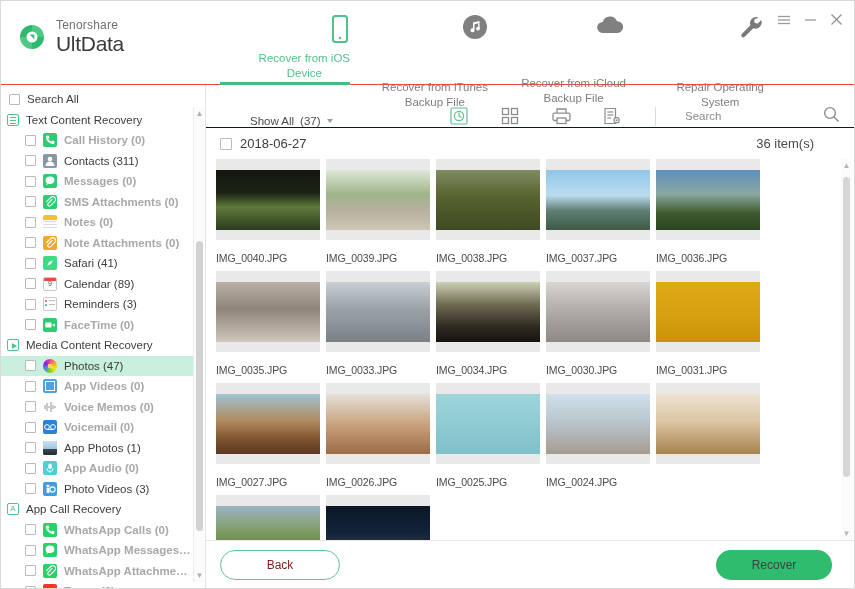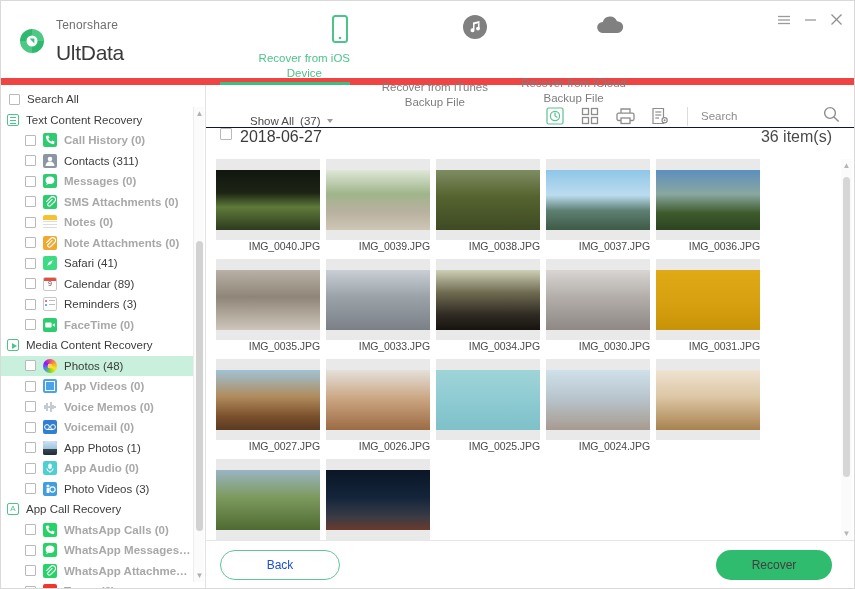--- a/index.html
+++ b/index.html
@@ -10,28 +10,28 @@
   }
   #app {
     width: 855px; height: 589px; position: relative;
     border: 1px solid #d9d9d9; background: #fff;
     display: flex; flex-direction: column;
   }
 
   
   .header {
     height: 84px; flex: 0 0 84px; position: relative;
-    background: #fff; border-bottom: 7px solid #ef4444;
+    background: #fff; border-bottom: 1px solid #ef4444;
     display: flex; align-items: flex-start;
   }
   .brand { width: 205px; flex: 0 0 205px; display: flex; align-items: center; gap: 9px; padding: 18px 0 0 16px; }
   .brand-mark { width: 30px; height: 30px; flex: 0 0 30px; position: relative; }
   .brand-text { line-height: 1.05; }
   .brand-top { font-size: 12px; color: #6f6f6f; letter-spacing: .2px; }
-  .brand-bottom { font-size: 21px; color: #3a3a3a; font-weight: 400; letter-spacing: -.3px; margin-top: 10px; }
+  .brand-bottom { font-size: 21px; color: #3a3a3a; font-weight: 400; letter-spacing: -.3px; margin-top: 1px; }
 
   .tabs { display: flex; align-items: flex-start; height: 84px; flex: 1; }
   .tab {
     width: 130px; height: 100%; position: relative; cursor: pointer;
     display: flex; flex-direction: column; align-items: flex-end;
     padding-top: 13px; text-align: center;
   }
   .tab:nth-child(1) { margin-left: 14px; }
   .tab + .tab { margin-left: 8px; gap: 33px; }
   .tab-icon { height: 30px; display: flex; align-items: center; justify-content: center; margin-bottom: 7px; }
@@ -69,46 +69,46 @@
   .sb-label { overflow: hidden; text-overflow: ellipsis; }
   .sb-sbar { position: absolute; right: 1px; top: 22px; bottom: 6px; width: 11px; background: #fbfbfb; border-left: 1px solid #ededed; }
   .sb-thumb { position: absolute; left: 2px; width: 7px; top: 134px; height: 290px; background: #d2d2d2; border-radius: 4px; }
   .sb-arrow { position: absolute; left: 1px; width: 9px; text-align: center; font-size: 8px; color: #b0b0b0; }
 
   
   .main { flex: 1; display: flex; flex-direction: column; min-width: 0; background: #fff; }
   .toolbar { height: 43px; flex: 0 0 43px; display: flex; align-items: flex-end; border-bottom: 1px solid #0f172a; padding: 0 14px 0 0; }
   .showall { display: flex; align-items: center; gap: 6px; margin-left: 44px; font-size: 11.5px; color: #4a4a4a; cursor: pointer; }
   .chev { width: 0; height: 0; border-left: 3.5px solid transparent; border-right: 3.5px solid transparent; border-top: 4px solid #9b9b9b; }
-  .tb-right { margin-left: auto; display: flex; align-items: center; }
+  .tb-right { margin-left: auto; display: flex; align-items: center; gap: 16px; }
   .vicon { width: 26px; height: 22px; margin-right: 9px; display: flex; align-items: center; justify-content: center; cursor: pointer; }
   .divider { width: 1px; height: 19px; background: #dcdcdc; margin: 0 13px 0 5px; }
   .searchbox { display: flex; align-items: center; width: 118px; }
   .searchbox input { border: 0; outline: 0; font-size: 11.5px; color: #6d6d6d; width: 100%; font-family: "Liberation Sans", sans-serif; background: transparent; }
   .searchbox input::placeholder { color: #8c8c8c; }
   .mag { cursor: pointer; margin-left: 4px; }
 
-  .datebar { height: 31px; flex: 0 0 31px; display: flex; padding: 0 22px 0 14px; font-size: 16px; color: #3c3c3c; }
+  .datebar { height: 31px; flex: 0 0 31px; display: flex; align-items: center; padding: 0 40px 0 14px; font-size: 13px; color: #3c3c3c; }
   .datebar .cbox { margin-right: 8px; width: 12px; height: 12px; flex: 0 0 12px; }
   .datecount { margin-left: auto; color: #4a4a4a; }
 
   .gridwrap { flex: 1; position: relative; min-height: 0; overflow: hidden; }
   .grid { display: flex; flex-wrap: wrap; padding: 0 0 0 7px; }
   .cell { width: 104px; margin: 0 3px 0 3px; padding-bottom: 7px; }
   .thumb { width: 100%; height: 81px; background: #e9e9e9; display: flex; align-items: center; justify-content: center; overflow: hidden; cursor: pointer; }
   .thumb .ph { width: 100%; height: 60px; overflow: hidden; position: relative; }
-  .cap { font-size: 10.5px; color: #4a4a4a; text-align: right; padding-top: 0; letter-spacing: -.1px; }
+  .cap { font-size: 10.5px; color: #4a4a4a; text-align: left; padding-top: 12px; letter-spacing: -.1px; }
 
   .main-sbar { position: absolute; right: 2px; top: 0; bottom: 0; width: 11px; background: #fbfbfb; }
   .main-thumb { position: absolute; left: 2px; width: 7px; top: 18px; height: 300px; background: #d6d6d6; border-radius: 4px; }
   .main-arrow { position: absolute; left: 1px; width: 9px; text-align: center; font-size: 8px; color: #b5b5b5; }
 
   
   .footer { height: 48px; flex: 0 0 48px; border-top: 1px solid #e6e6e6; display: flex; align-items: center; padding: 0 22px 0 14px; background: #fff; }
-  .btn-back { width: 120px; height: 30px; border: 1px solid #5ec795; border-radius: 15px; background: #fff; color: #1d4ed8; font-size: 12px; cursor: pointer; font-family: "Liberation Sans", sans-serif; }
+  .btn-back { width: 120px; height: 30px; border: 1px solid #5ec795; border-radius: 15px; background: #fff; color: #7f1d1d; font-size: 12px; cursor: pointer; font-family: "Liberation Sans", sans-serif; }
   .btn-recover { width: 116px; height: 30px; border: 0; border-radius: 15px; background: #2fbc6e; color: #404040; font-size: 12px; cursor: pointer; margin-left: auto; font-family: "Liberation Sans", sans-serif; }
 </style>
 </head>
 <body>
 
 <div id="app">
 
   <div class="header">
     <div class="brand">
       <div class="brand-mark">
@@ -148,20 +148,28 @@
         </span>
         <span class="tab-label"><span>Recover from iTunes</span><br><span>Backup File</span></span>
       </div>
       <div class="tab">
         <span class="tab-icon">
           <svg width="32" height="22" viewBox="0 0 32 22">
               <path d="M8.5 19 A5.5 5.5 0 0 1 8.8 8 A7.5 7.5 0 0 1 23 7.2 A5.9 5.9 0 0 1 23.5 19 Z" fill="#808080"></path>
             </svg>
         </span>
         <span class="tab-label"><span>Recover from iCloud</span><br><span>Backup File</span></span>
+      </div>
+      <div class="tab">
+        <span class="tab-icon">
+          <svg width="26" height="26" viewBox="0 0 26 26">
+              <path d="M20.5 3.4 a6.2 6.2 0 0 0-8.1 7.9 l-8.6 8.6 a2 2 0 0 0 2.9 2.9 l8.6-8.6 a6.2 6.2 0 0 0 7.9-8.1 l-3.4 3.4 -3.1-0.6 -0.6-3.1 Z" fill="#7a7a7a"></path>
+            </svg>
+        </span>
+        <span class="tab-label"><span>Repair Operating</span><br><span>System</span></span>
       </div>
     </div>
 
     <div class="wincontrols">
       <span class="wc">
         <svg width="14" height="12" viewBox="0 0 14 12">
             <g stroke="#9a9a9a" stroke-width="1.3">
               <line x1="1" y1="2.5" x2="13" y2="2.5"></line>
               <line x1="1" y1="6" x2="13" y2="6"></line>
               <line x1="1" y1="9.5" x2="13" y2="9.5"></line>
@@ -287,21 +295,21 @@
               </span>
               <span class="sb-label">FaceTime (0)</span>
             </div>
             <div class="sb-row group">
               <span class="gicon play"></span>
               <span class="sb-label">Media Content Recovery</span>
             </div>
             <div class="sb-row child selected">
               <span class="cbox"></span>
               <span class="itico" style="background: radial-gradient(circle, rgb(255, 213, 74) 0px, rgb(255, 213, 74) 25%, transparent 26%), conic-gradient(rgb(232, 74, 138), rgb(245, 166, 35), rgb(248, 231, 28), rgb(126, 211, 33), rgb(74, 144, 217), rgb(144, 19, 254), rgb(232, 74, 138)); border-radius: 50%;"></span>
-              <span class="sb-label">Photos (48)</span>
+              <span class="sb-label">Photos (47)</span>
             </div>
             <div class="sb-row child dim">
               <span class="cbox"></span>
               <span class="itico" style="background: rgb(74, 163, 232);">
                 <span style="position:absolute;inset:2px;border:1px solid #fff"></span>
               </span>
               <span class="sb-label">App Videos (0)</span>
             </div>
             <div class="sb-row child dim">
               <span class="cbox"></span>

